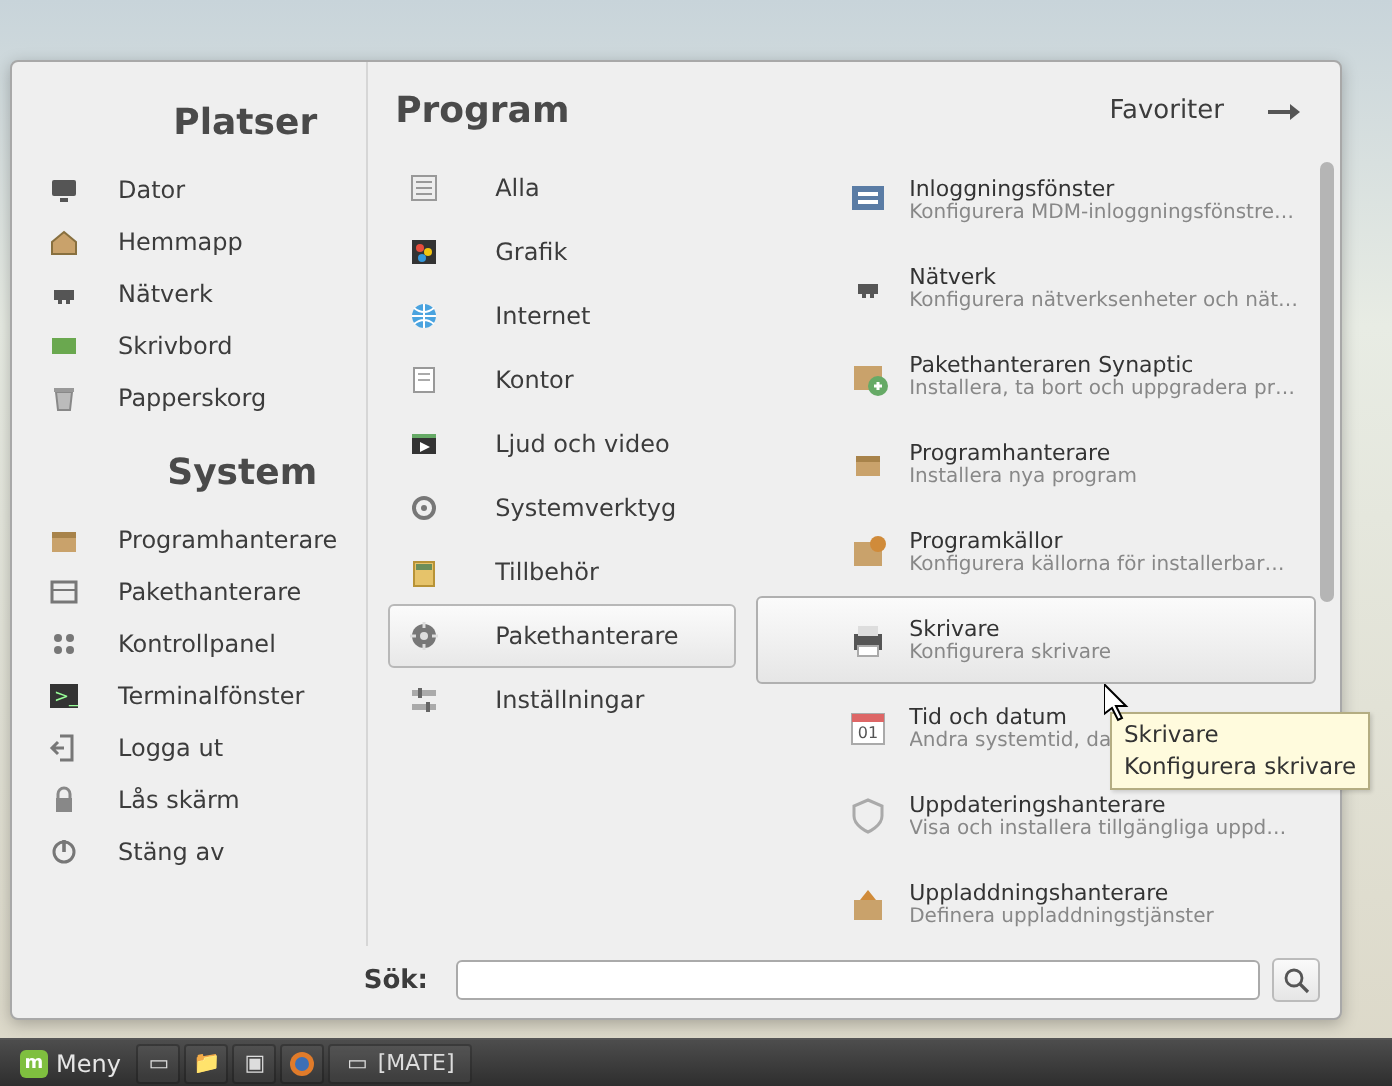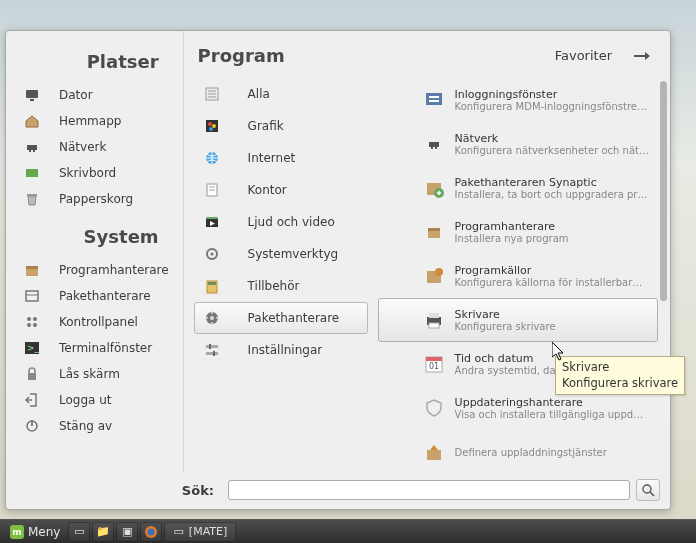--- a/index.html
+++ b/index.html
@@ -355,34 +355,34 @@
               <svg width="16" height="16" viewBox="0 0 16 16">
                 <rect x="1" y="2" width="14" height="12" fill="#333"></rect>
                 <text x="3" y="11" fill="#9f9" font-size="9">&gt;_</text>
               </svg>
             </span>
             <span>Terminalfönster</span>
           </div>
           <div class="side-item">
             <span class="side-icon">
               <svg width="16" height="16" viewBox="0 0 16 16">
+                <path d="M6 2 H12 V14 H6" fill="none" stroke="#777" stroke-width="1.5"></path>
+                <path d="M2 8 H8 M5 5 L2 8 L5 11" fill="none" stroke="#777" stroke-width="1.5"></path>
+              </svg>
+            </span>
+            <span>Logga ut</span>
+          </div>
+          <div class="side-item">
+            <span class="side-icon">
+              <svg width="16" height="16" viewBox="0 0 16 16">
                 <rect x="4" y="7" width="8" height="7" fill="#888"></rect>
                 <path d="M5 7 V5 a3 3 0 0 1 6 0 V7" fill="none" stroke="#888" stroke-width="1.5"></path>
               </svg>
             </span>
             <span>Lås skärm</span>
-          </div>
-          <div class="side-item">
-            <span class="side-icon">
-              <svg width="16" height="16" viewBox="0 0 16 16">
-                <path d="M6 2 H12 V14 H6" fill="none" stroke="#777" stroke-width="1.5"></path>
-                <path d="M2 8 H8 M5 5 L2 8 L5 11" fill="none" stroke="#777" stroke-width="1.5"></path>
-              </svg>
-            </span>
-            <span>Logga ut</span>
           </div>
           <div class="side-item">
             <span class="side-icon">
               <svg width="16" height="16" viewBox="0 0 16 16">
                 <circle cx="8" cy="8" r="5" fill="none" stroke="#777" stroke-width="1.5"></circle>
                 <line x1="8" y1="2" x2="8" y2="8" stroke="#777" stroke-width="1.8"></line>
               </svg>
             </span>
             <span>Stäng av</span>
           </div>
@@ -601,20 +601,21 @@
               </span>
             </div>
             <div class="app-item">
               <span class="app-icon">
                 <svg width="20" height="20" viewBox="0 0 20 20">
                   <rect x="3" y="8" width="14" height="10" fill="#c9a26b"></rect>
                   <path d="M10 3 L14 8 H6 Z" fill="#d08b3a"></path>
                 </svg>
               </span>
               <span class="app-text">
+                <div class="app-name">Uppladdningshanterare</div>
                 <div class="app-desc">Definera uppladdningstjänster</div>
               </span>
             </div>
           </div>
       </div>
       <div class="scrollbar-fake">
         <div class="scrollbar-thumb"></div>
       </div>
     </div>
 

